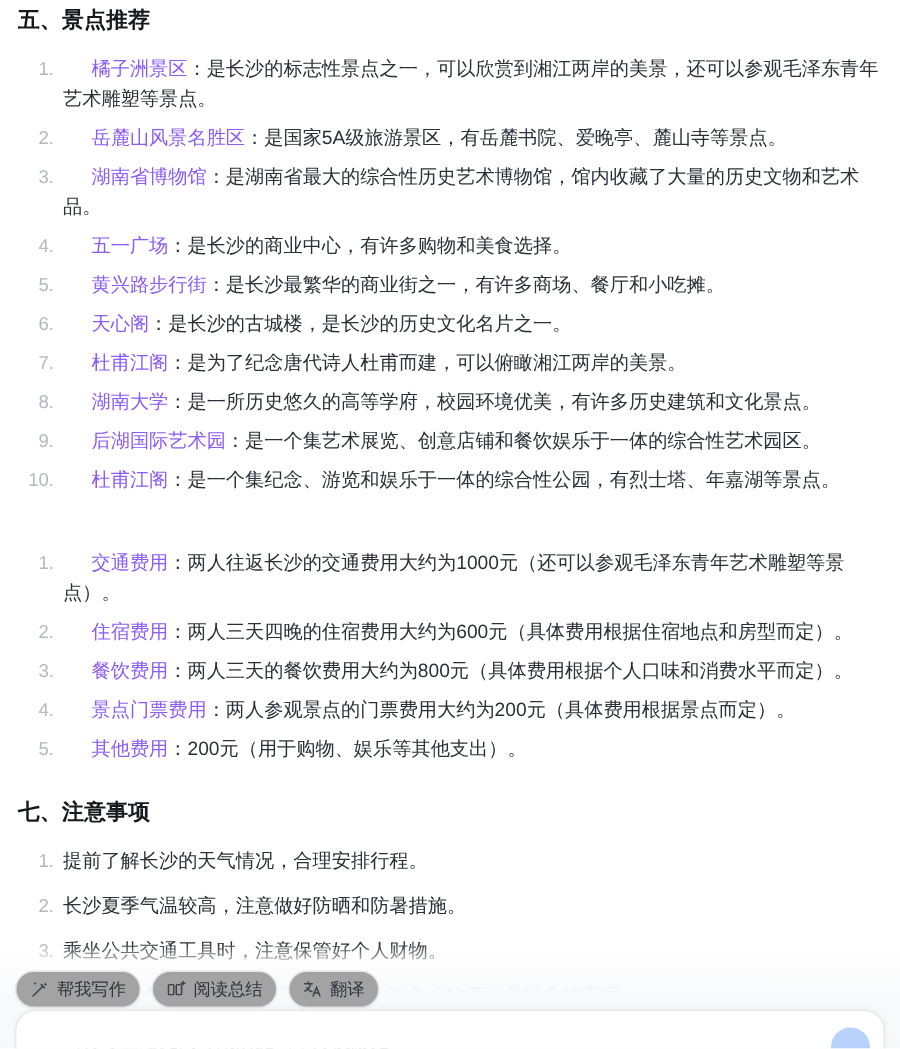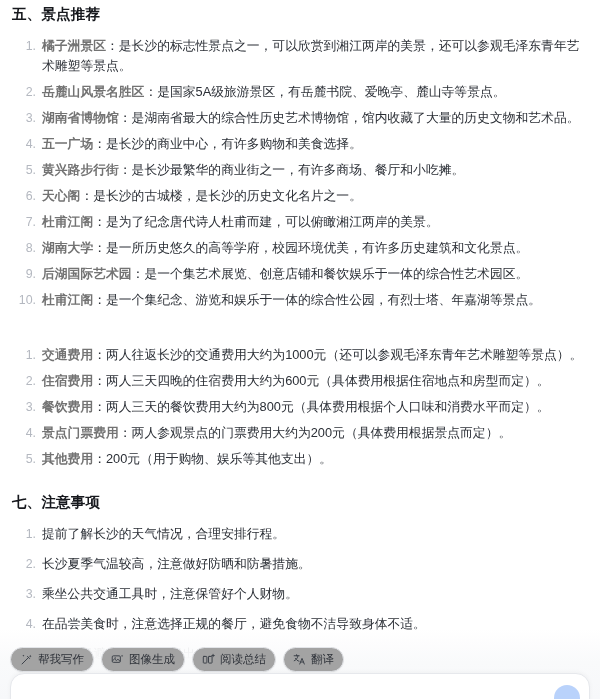--- a/index.html
+++ b/index.html
@@ -60,22 +60,23 @@
     left: 0;
     top: 0;
     width: 24px;
     text-align: right;
     color: #b4b8c0;
     font-size: 12.4px;
     line-height: 20px;
   }
 
   .li-title {
-    font-weight: bold;
-    color: #737373;
+    font-weight: normal;
+    color: #8b5cf6;
+    margin-left: 19px;
   }
 
   .li-body { color: #2b2f36; }
 
   
   .toolbar-wrap {
     position: absolute;
     left: 0;
     bottom: 0;
     width: 600px;
@@ -264,31 +265,20 @@
         <svg width="13" height="13" viewBox="0 0 16 16" fill="none" stroke="currentColor" stroke-width="1.2" stroke-linecap="round">
           <path d="M2.5 13.5L10.5 5.5"></path>
           <path d="M9.2 4.2L11.8 6.8"></path>
           <path d="M12.6 2.2l.5 1.2 1.2.5-1.2.5-.5 1.2-.5-1.2-1.2-.5 1.2-.5z" fill="currentColor" stroke="none"></path>
           <path d="M4.2 2.0l.4.9.9.4-.9.4-.4.9-.4-.9-.9-.4.9-.4z" fill="currentColor" stroke="none"></path>
         </svg>
       </span>
       <span>帮我写作</span>
     </button>
 
-    <button class="qa-btn">
-      <span class="qa-icon">
-        <svg width="13" height="13" viewBox="0 0 16 16" fill="none" stroke="currentColor" stroke-width="1.2" stroke-linejoin="round">
-          <rect x="1.5" y="3.5" width="10" height="8" rx="1.4"></rect>
-          <path d="M1.8 9.6l2.6-2.3 2.2 2 1.9-1.6 2.8 2.6"></path>
-          <circle cx="5.2" cy="6.1" r=".85" fill="currentColor" stroke="none"></circle>
-          <path d="M13.6 2.2l.4 1 1 .4-1 .4-.4 1-.4-1-1-.4 1-.4z" fill="currentColor" stroke="none"></path>
-        </svg>
-      </span>
-      <span>图像生成</span>
-    </button>
 
 
     <button class="qa-btn">
       <span class="qa-icon">
         <svg width="13" height="13" viewBox="0 0 16 16" fill="none" stroke="currentColor" stroke-width="1.2" stroke-linecap="round">
           <rect x="1.6" y="4.2" width="4.4" height="8.2" rx="0.8"></rect>
           <rect x="8.0" y="4.2" width="4.4" height="8.2" rx="0.8"></rect>
           <path d="M13.6 1.6v3M12.1 3.1h3"></path>
         </svg>
       </span>

